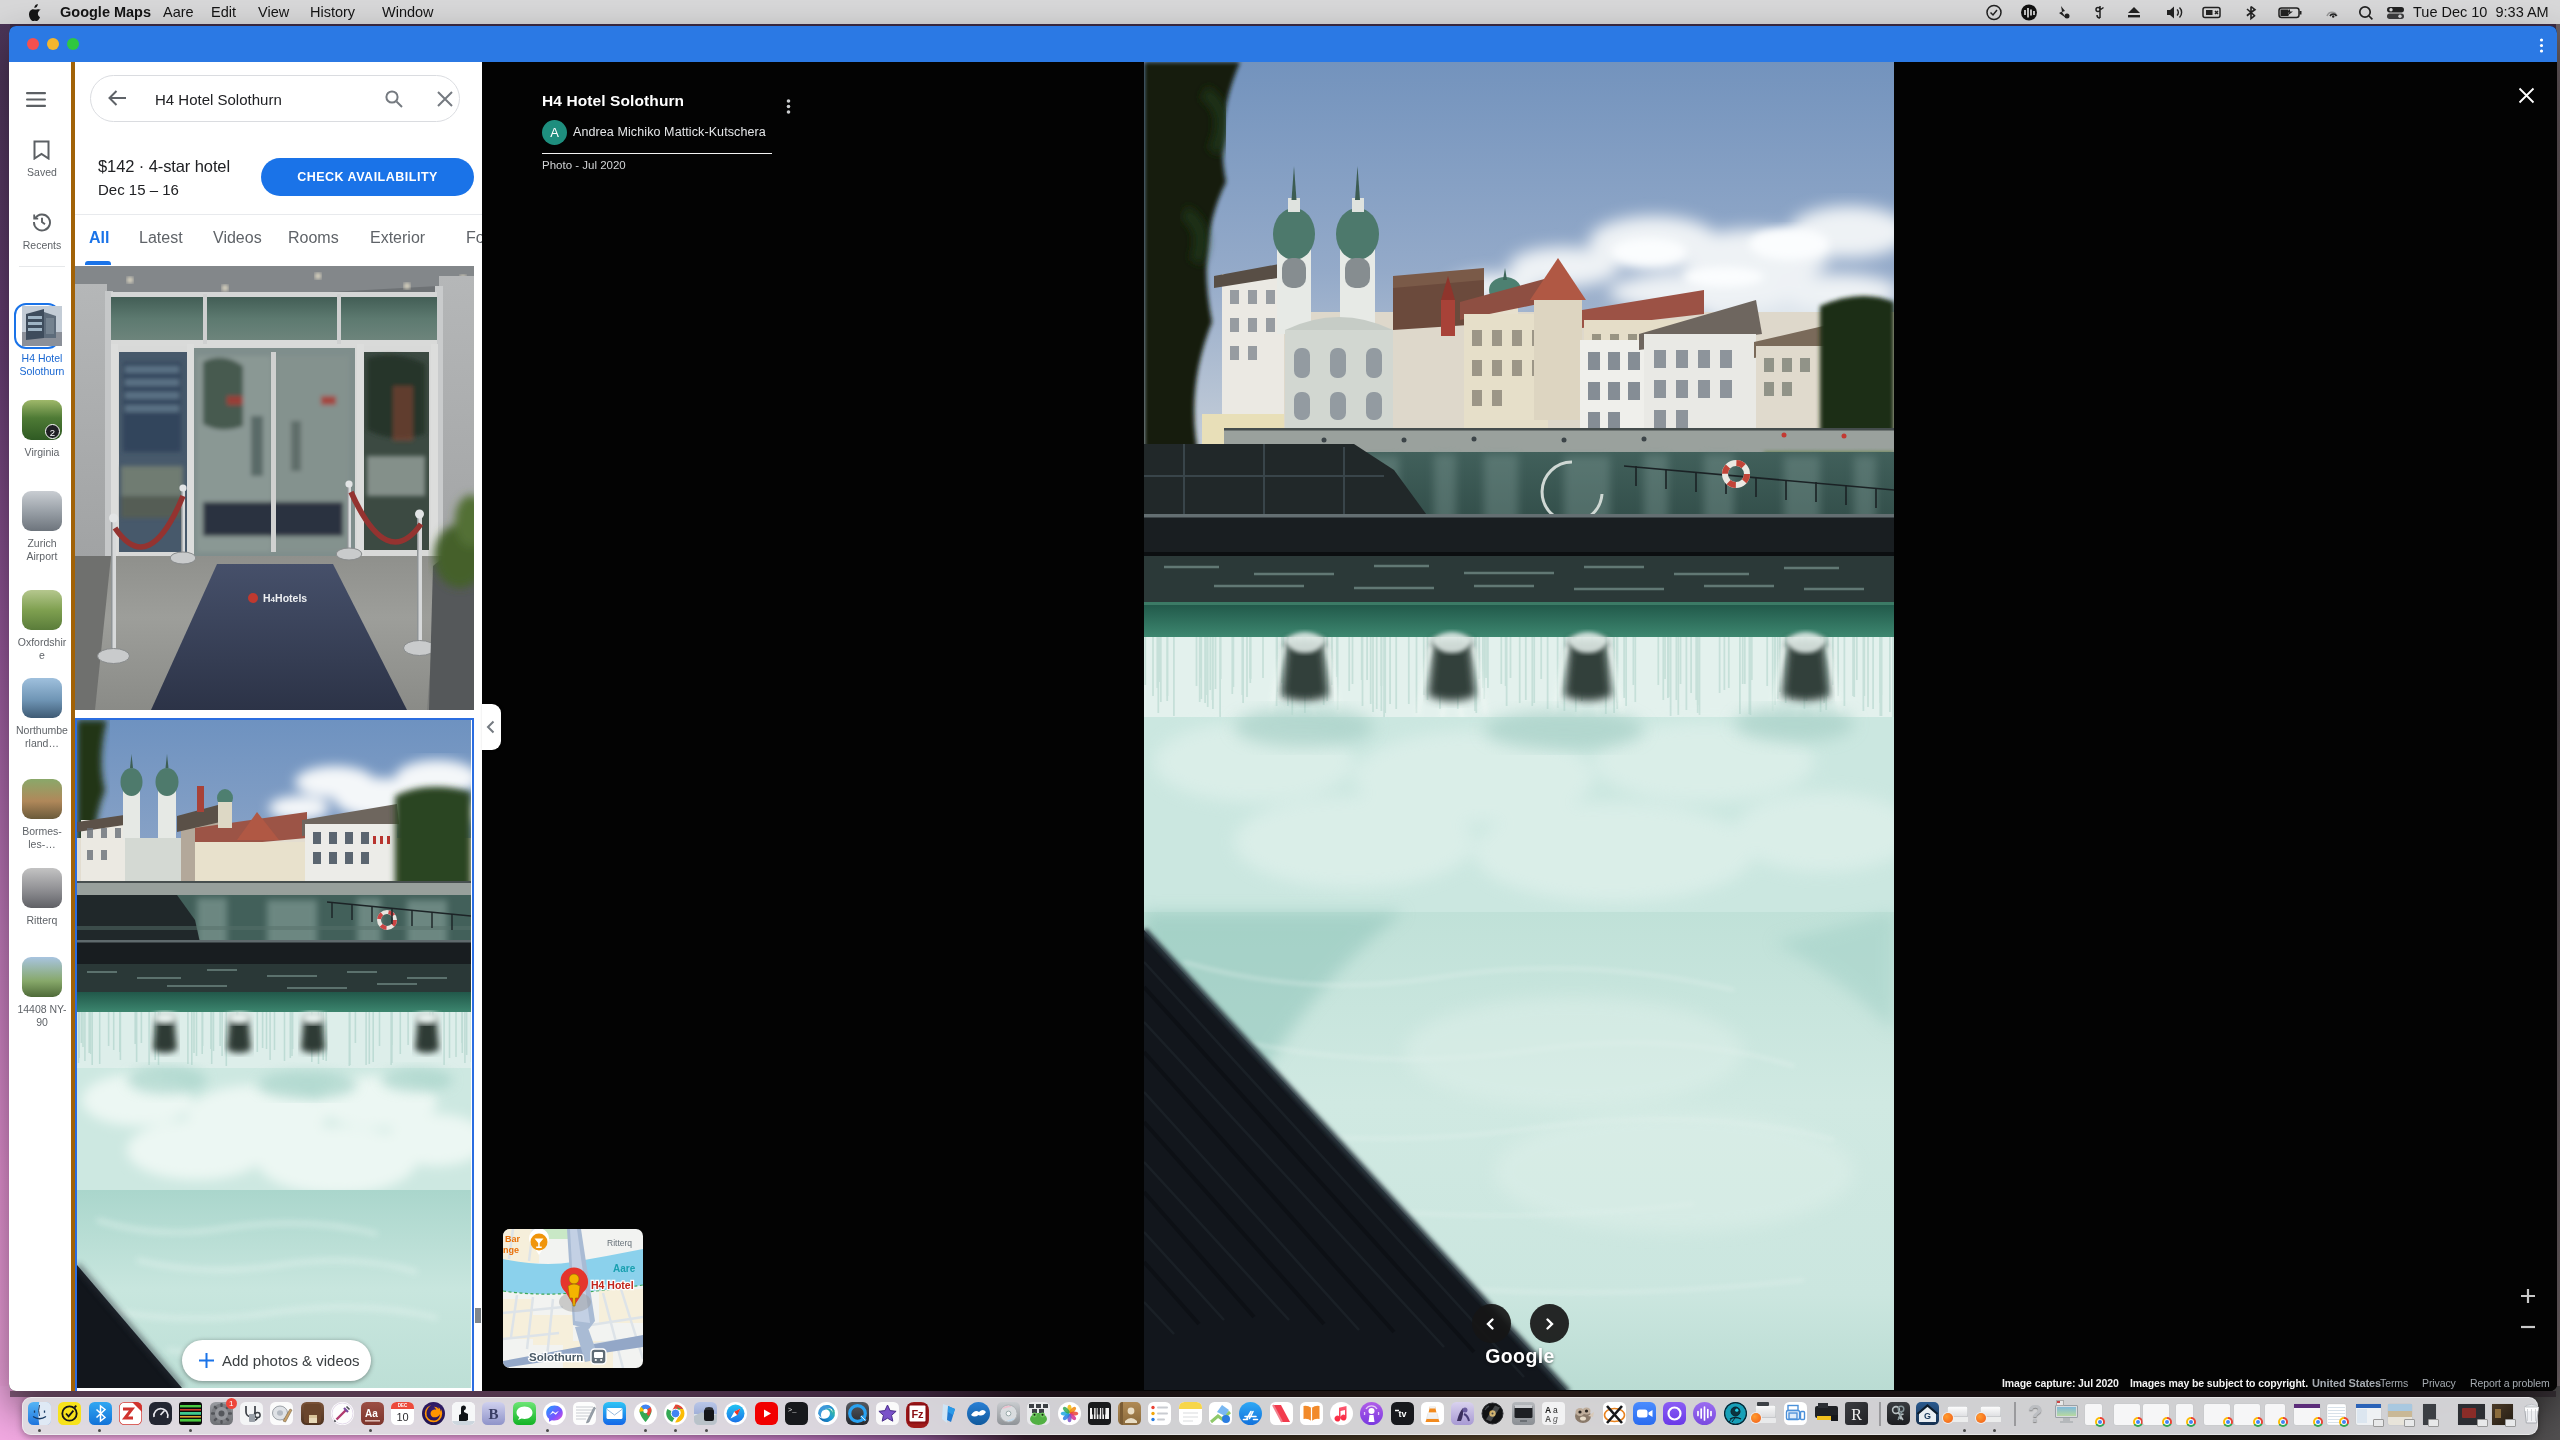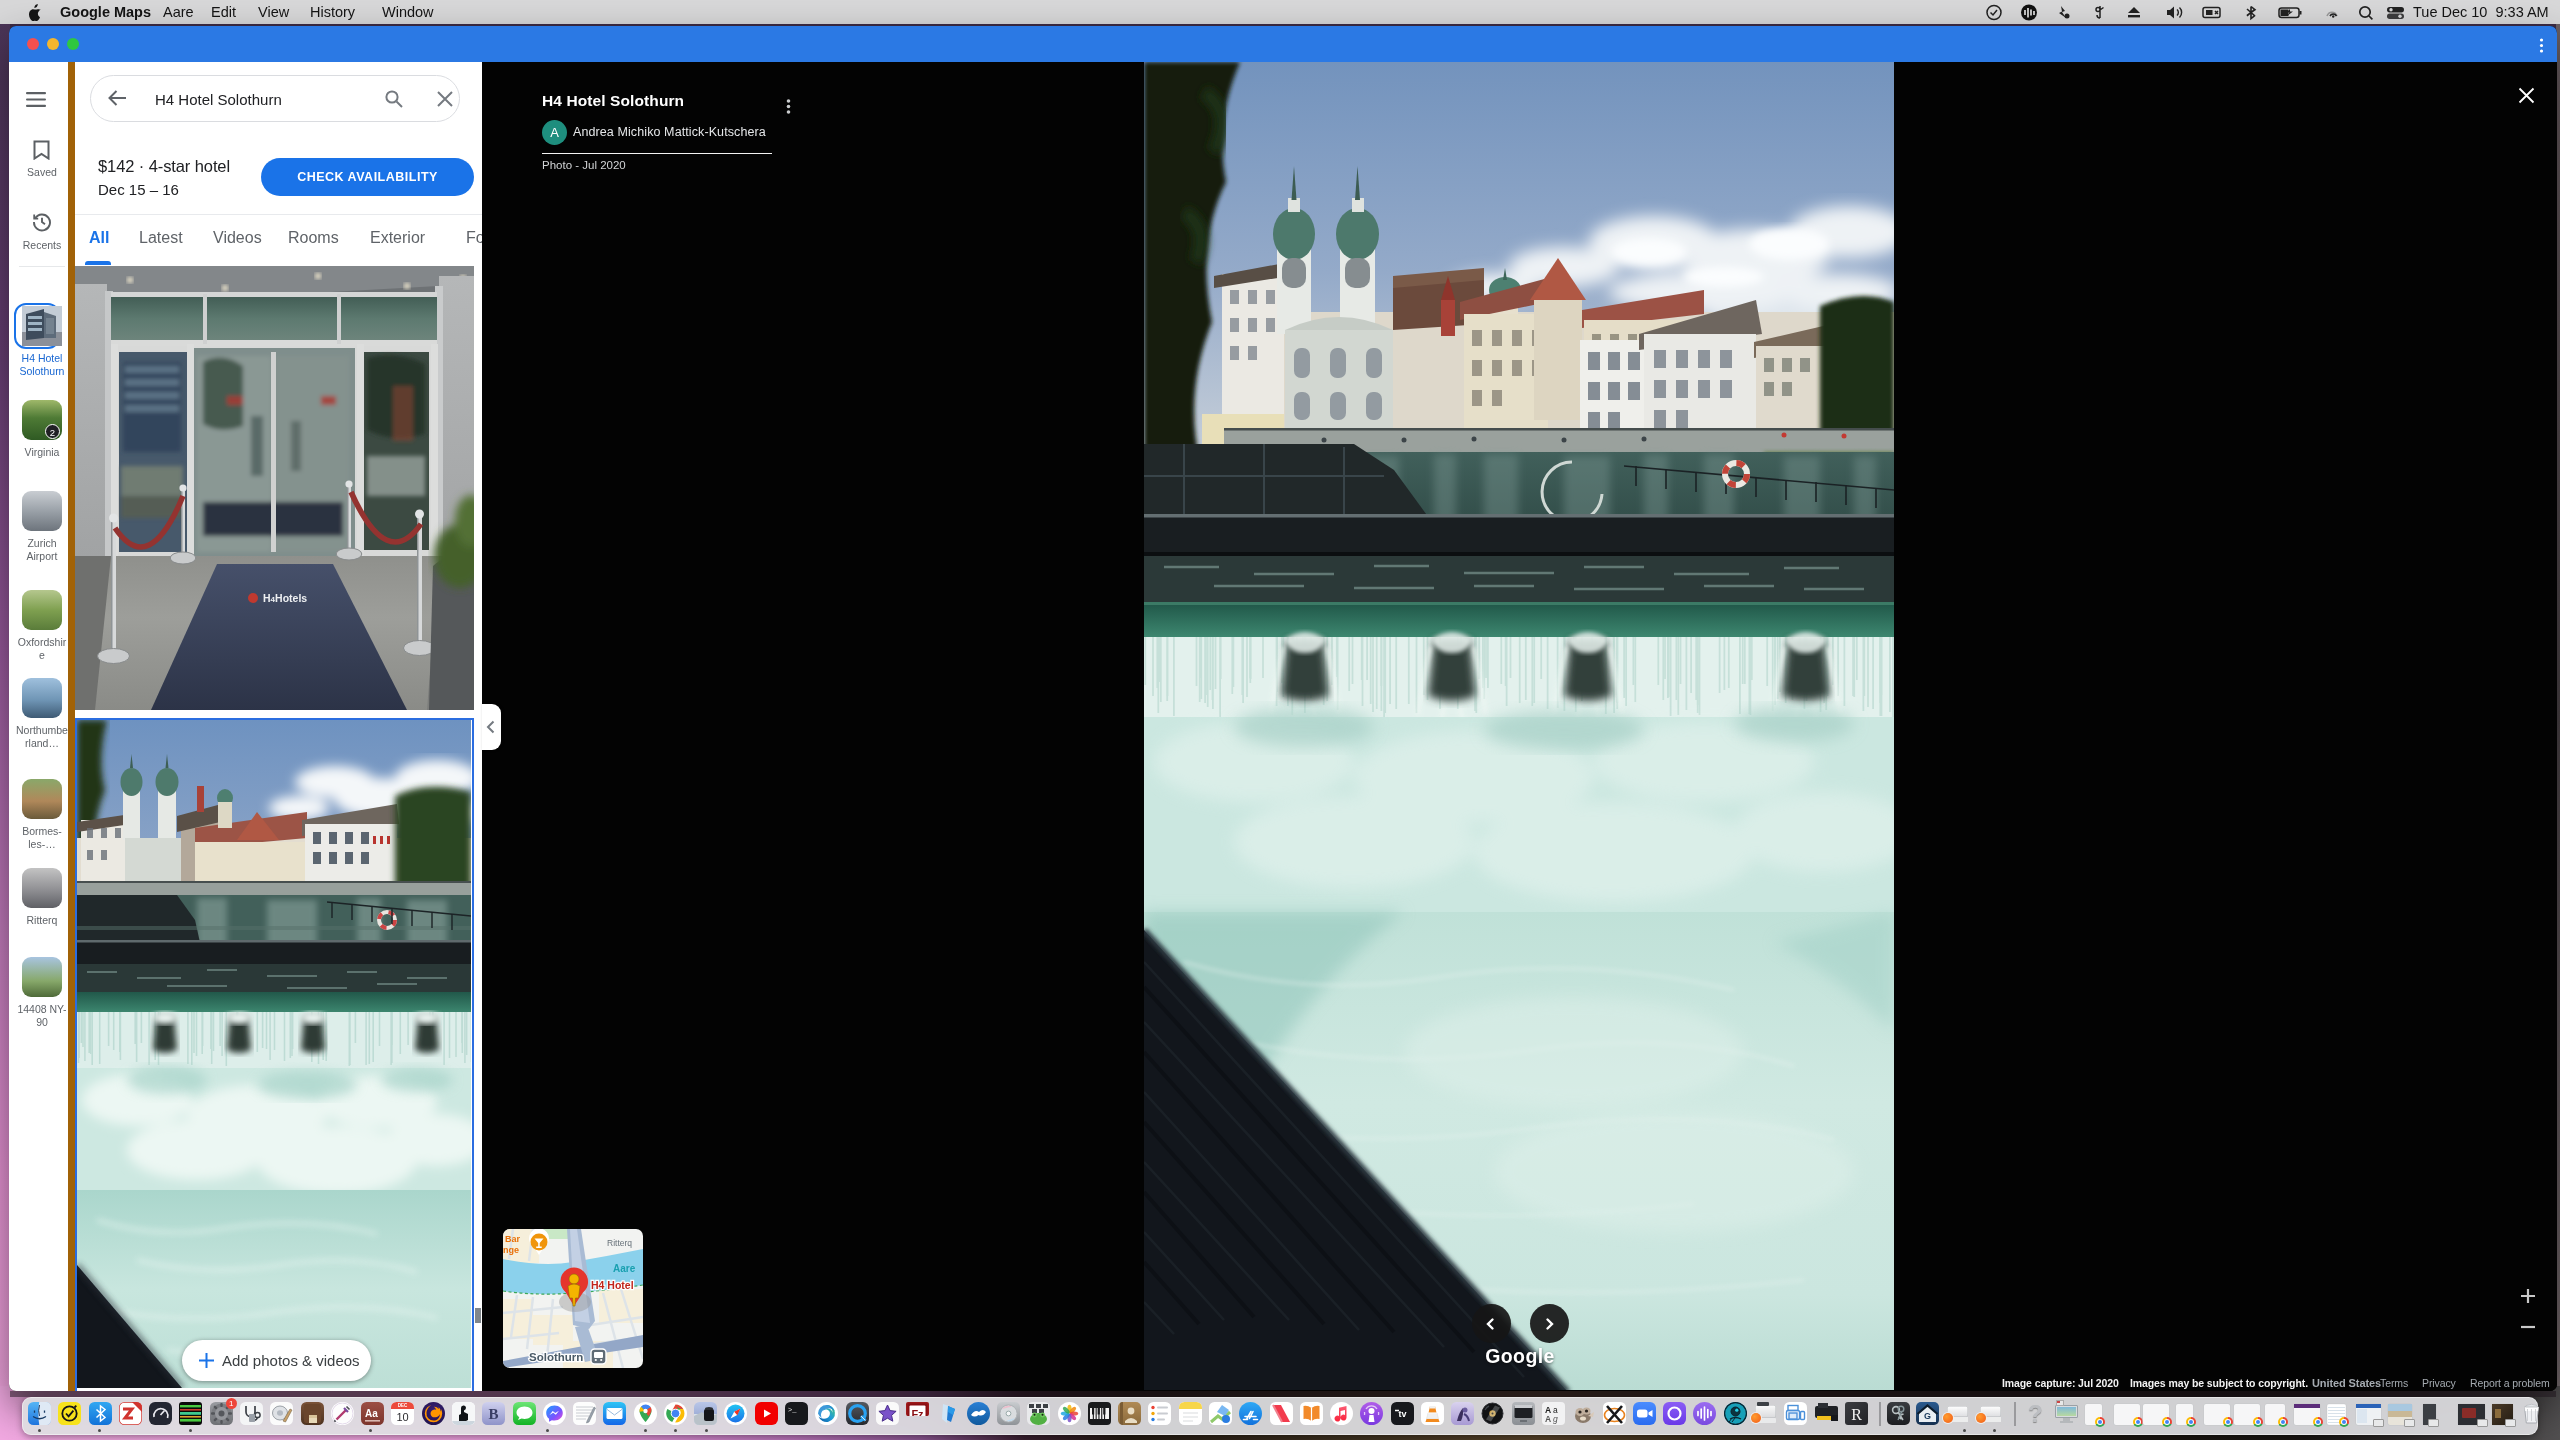--- a/index.html
+++ b/index.html
@@ -6,21 +6,21 @@
 .abs{position:absolute}
 #wallL{left:0;top:0;width:10px;height:1440px;background:linear-gradient(#493455 0%,#6a4076 25%,#9a5a9e 45%,#c77ec0 65%,#e995d6 82%,#f2a8e0 100%)}
 #wallR{right:0;top:0;width:4px;height:1440px;background:linear-gradient(#6b5f63 0%,#4a4347 50%,#7a6f72 100%)}
 #wallB{left:0;top:1386px;width:2560px;height:54px;background:linear-gradient(90deg,#f2a9e2 0%,#f0a3de 15%,#e093d6 24%,#b873b8 31%,#8a5590 36%,#3a2030 40%,#241b12 44%,#3d3020 52%,#57432a 60%,#2e2417 70%,#1b1610 80%,#191512 90%,#3a3637 96%,#525051 100%)}
 #menubar{left:0;top:0;width:2560px;height:24px;background:#d8d8d9;color:#141414;font-size:14.5px}
 #menubar .it{position:absolute;top:3.5px;white-space:nowrap}
 #win{left:9px;top:26px;width:2548px;height:1365px;border-radius:7px;overflow:hidden;background:#000;box-shadow:0 18px 40px rgba(0,0,0,.5)}
 #titlebar{left:0;top:0;width:2548px;height:36px;background:#2b79e4}
 .tl{position:absolute;top:12px;width:12px;height:12px;border-radius:50%}
 #title{width:2548px;text-align:center;top:10px;color:#fff;font-size:14px;letter-spacing:.1px}
-#sidebar{left:0;top:36px;width:66px;height:1329px;background:#fff;border-right:7px solid #a16207;color:#5f6368}
+#sidebar{left:0;top:36px;width:66px;height:1329px;background:#fff;border-right:4px solid #a16207;color:#5f6368}
 .sblab{position:absolute;width:66px;text-align:center;font-size:10.5px;line-height:13px;color:#5f6368}
 .sbthumb{position:absolute;left:13px;width:40px;height:40px;border-radius:9px;overflow:hidden}
 #panel{left:66px;top:36px;width:407px;height:1329px;background:#fff;z-index:2;overflow:hidden}
 #viewer{left:473px;top:36px;width:2075px;height:1329px;background:#030303;z-index:1}
 #dock{left:22px;top:1397px;width:2516px;height:38px;border-radius:9px;background:rgba(223,223,226,.93);border:1px solid rgba(255,255,255,.45);box-shadow:0 2px 7px rgba(0,0,0,.35)}
 .dk{position:absolute;top:1402px;width:23px;height:23px;border-radius:5.5px;overflow:hidden}
 .dkdot{position:absolute;top:1429px;width:3px;height:3px;border-radius:50%;background:#4a4a4a}
 </style></head><body>
 <div id="wallL" class="abs"></div>
 <div id="wallR" class="abs"></div>
@@ -1228,21 +1228,21 @@
       <path d="M3 11.5a8.5 8.5 0 0 1 8.5-8.5c4 0 7.3 2.6 8.2 6.3-1.3-2.2-3.9-3.1-6.2-3.1-4.5 0-7.5 3.3-7.5 6.8 0 1 .3 2.1.8 3A8.5 8.5 0 0 1 3 11.5z" fill="#1b87d4" opacity=".85"></path>
     </svg></div>
 <div class="dk" style="left:845.6px;top:1402px;width:23px;height:23px;border-radius:6px;background:linear-gradient(180deg,#565a61,#26282d);"><svg width="23" height="23" viewBox="0 0 23 23">
       <circle cx="11.5" cy="11.5" r="7.8" fill="none" stroke="#2aa3f2" stroke-width="3.2"></circle>
       <path d="M15 14l4.5 4.5" stroke="#2aa3f2" stroke-width="3"></path>
       <path d="M15 14l4.5 4.5" stroke="#e9e9ea" stroke-width="1"></path>
     </svg></div>
 <div class="dk" style="left:875.8px;top:1402px;width:23px;height:23px;border-radius:5.5px;background:#fafafa;"><svg width="23" height="23" viewBox="0 0 23 23">
       <path d="M11.5 3l2.6 5.6 6 .7-4.5 4 1.2 5.9-5.3-3-5.3 3 1.2-5.9-4.5-4 6-.7z" fill="#7a52c9" stroke="#4a2f8a" stroke-width="1"></path>
     </svg></div>
-<div class="dk" style="left:906.1px;top:1402px;width:23px;height:14px;border-radius:2px;background:#9f1b1b;"><svg width="23" height="23" viewBox="0 0 23 23">
+<div class="dk" style="left:906.1px;top:1402px;width:23px;height:26px;border-radius:8px;background:#9f1b1b;"><svg width="23" height="23" viewBox="0 0 23 23">
       <rect x="1.5" y="1.5" width="20" height="20" fill="#8a0f14"></rect>
       <rect x="3.5" y="3.5" width="16" height="16" fill="#fff" rx="1"></rect>
       <text x="11.5" y="15.5" font-size="11" font-weight="700" text-anchor="middle" fill="#8a0f14">Fz</text>
     </svg></div>
 <div class="dk" style="left:936.4px;top:1402px;width:23px;height:23px;border-radius:5.5px;background:rgba(255,255,255,0);"><svg width="23" height="23" viewBox="0 0 23 23">
       <path d="M7 2l6 2-2 17-5-4z" fill="#cfe4f5"></path>
       <path d="M12 4l7 3-4 13-4-2z" fill="#1e7ad2"></path>
       <path d="M12 4l7 3-2 6-5-3z" fill="#2a9ae8"></path>
     </svg></div>
 <div class="dk" style="left:966.7px;top:1402px;width:23px;height:23px;border-radius:11.5px;background:linear-gradient(180deg,#2a7fd4,#105a9e);"><svg width="23" height="23" viewBox="0 0 23 23">

